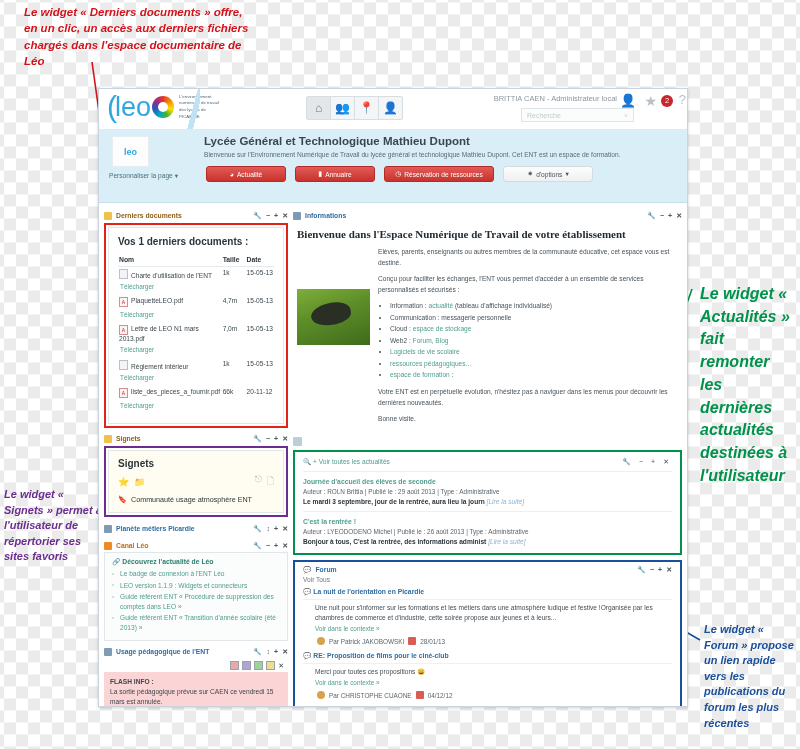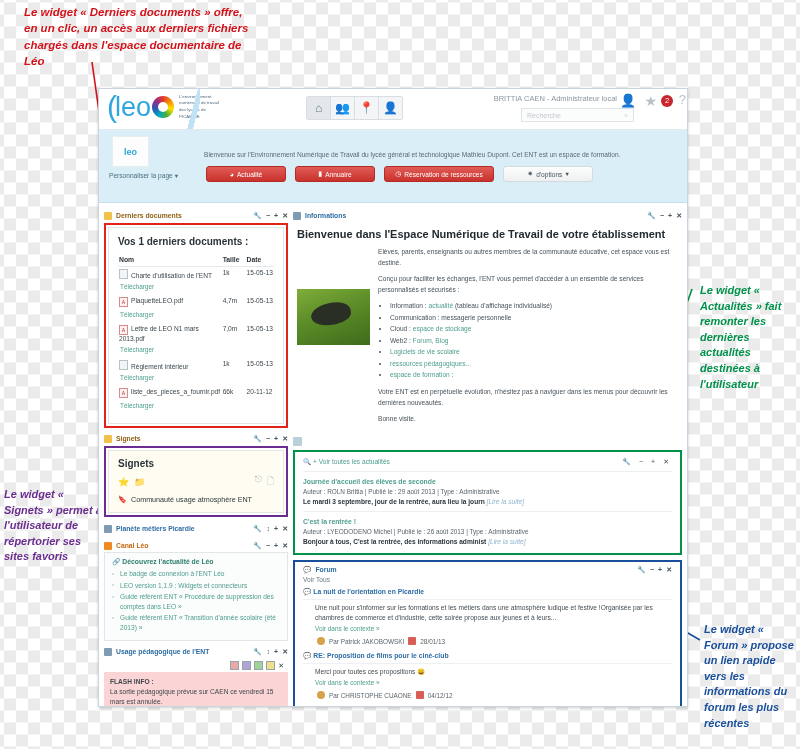--- a/index.html
+++ b/index.html
@@ -7,21 +7,21 @@
     width:800px;height:749px;
     font-family:"Liberation Sans",sans-serif;
     background:
       repeating-conic-gradient(#ffffff 0% 25%, #ebebeb 0% 50%) 50% / 24px 24px;
     position:relative;overflow:hidden;
   }
 
   
   .anno{position:absolute;font-style:italic;font-weight:bold;line-height:1.42;}
   #anno-docs{left:24px;top:4px;width:230px;color:#d3121a;font-size:11.5px;}
-  #anno-actu{left:700px;top:283px;width:96px;color:#00924b;font-size:11px;}
+  #anno-actu{left:700px;top:283px;width:96px;color:#00924b;font-size:16px;}
   #anno-signets{left:4px;top:487px;width:100px;color:#6b2d8f;font-size:11px;}
   #anno-forum{left:704px;top:622px;width:95px;color:#1a4f9c;font-size:11px;}
   .anno-line{position:absolute;}
 
   
   #app{
     position:absolute;left:98px;top:88px;width:588px;height:617px;
     background:#ffffff;border:1px solid #c9d4de;
     box-shadow:0 1px 3px rgba(0,0,0,.18);
     overflow:hidden;
@@ -128,21 +128,21 @@
   .canal-li::before{content:"▫";position:absolute;left:0;top:-0.5px;color:#7fb3a9;}
 
   
   #swatches{display:flex;justify-content:flex-end;gap:3px;padding:3px 4px 2px 0;align-items:center;}
   .sw{width:7px;height:7px;border:1px solid #9aa3aa;}
   #flash{background:#fbd5d5;color:#3d464c;font-size:6.6px;padding:5px 6px;line-height:1.5;}
   #flash b{font-weight:bold;}
 
   
   #w-info{padding:4px 6px 6px 4px;}
-  #info-h{font-size:11px;font-weight:bold;color:#222b31;margin:2px 0 7px 0;}
+  #info-h{font-size:11px;font-weight:bold;color:#222b31;margin:2px 0 7px 0;font-family:Liberation Serif, serif;}
   #info-body{display:flex;gap:8px;}
   #info-img{width:73px;height:56px;flex:none;margin-top:42px;
     background:linear-gradient(160deg,#7fae3a 0%,#5f8f29 40%,#3e6b1b 100%);position:relative;overflow:hidden;}
   #info-img::before{content:"";position:absolute;left:14px;top:14px;width:40px;height:22px;
     background:#2a2f26;border-radius:50% 50% 45% 55%;transform:rotate(-12deg);}
   #info-txt{flex:1;font-size:6.6px;color:#47525a;line-height:1.6;}
   #info-txt p{margin:0 0 6px 0;}
   #info-txt ul{margin:0 0 6px 0;padding-left:12px;}
   #info-txt li{margin-bottom:1px;}
   .lk{color:#4f9e8f;}
@@ -180,21 +180,21 @@
   <path d="M692,289 L648,414" stroke="#00924b" stroke-width="1.6" fill="none"></path>
   <polygon points="648,414 657,410 654,420" fill="#00924b"></polygon>
   <path d="M108,489 L148,452" stroke="#6b2d8f" stroke-width="1.4" fill="none"></path>
   <path d="M700,640 L620,594" stroke="#1a4f9c" stroke-width="1.6" fill="none"></path>
   <polygon points="620,594 631,592 627,602" fill="#1a4f9c"></polygon>
 </svg>
 
 <div class="anno" id="anno-docs">Le widget « Derniers documents » offre, en un clic, un accès aux derniers fichiers chargés dans l'espace documentaire de Léo</div>
 <div class="anno" id="anno-actu">Le widget « Actualités » fait remonter les dernières actualités destinées à l'utilisateur</div>
 <div class="anno" id="anno-signets">Le widget « Signets » permet à l'utilisateur de répertorier ses sites favoris</div>
-<div class="anno" id="anno-forum">Le widget « Forum » propose un lien rapide vers les informations du forum les plus récentes</div>
+<div class="anno" id="anno-forum">Le widget « Forum » propose un lien rapide vers les publications du forum les plus récentes</div>
 
 <div id="app">
 
   <div id="topbar">
     <div id="logo">
       <span class="logo-paren">(</span>
       <span class="logo-e">leo</span>
       <span class="logo-o"></span>
       <span id="logo-tag">L'environnement numérique de travail des lycées de PICARDIE</span>
     </div>
@@ -215,20 +215,21 @@
     <div class="topright" id="ic-person">👤</div>
     <div class="topright" id="ic-star">★</div>
     <div class="topright" id="ic-badge">2</div>
     <div class="topright" id="ic-help">?</div>
   </div>
 
   <div id="banner">
     <div id="bn-logo">
       <span>leo</span>
     </div>
+    <div id="bn-title">Lycée Général et Technologique Mathieu Dupont</div>
     <div id="bn-sub">Bienvenue sur l'Environnement Numérique de Travail du lycée général et technologique Mathieu Dupont. Cet ENT est un espace de formation.</div>
     <div id="perso">
       <span>Personnaliser la page</span> <span>▾</span>
     </div>
     <div class="btn" id="btn-actu">
       <span class="bdot">◕</span>
       <span>Actualité</span>
     </div>
     <div class="btn" id="btn-annu">
       <span class="bdot">▮</span>

